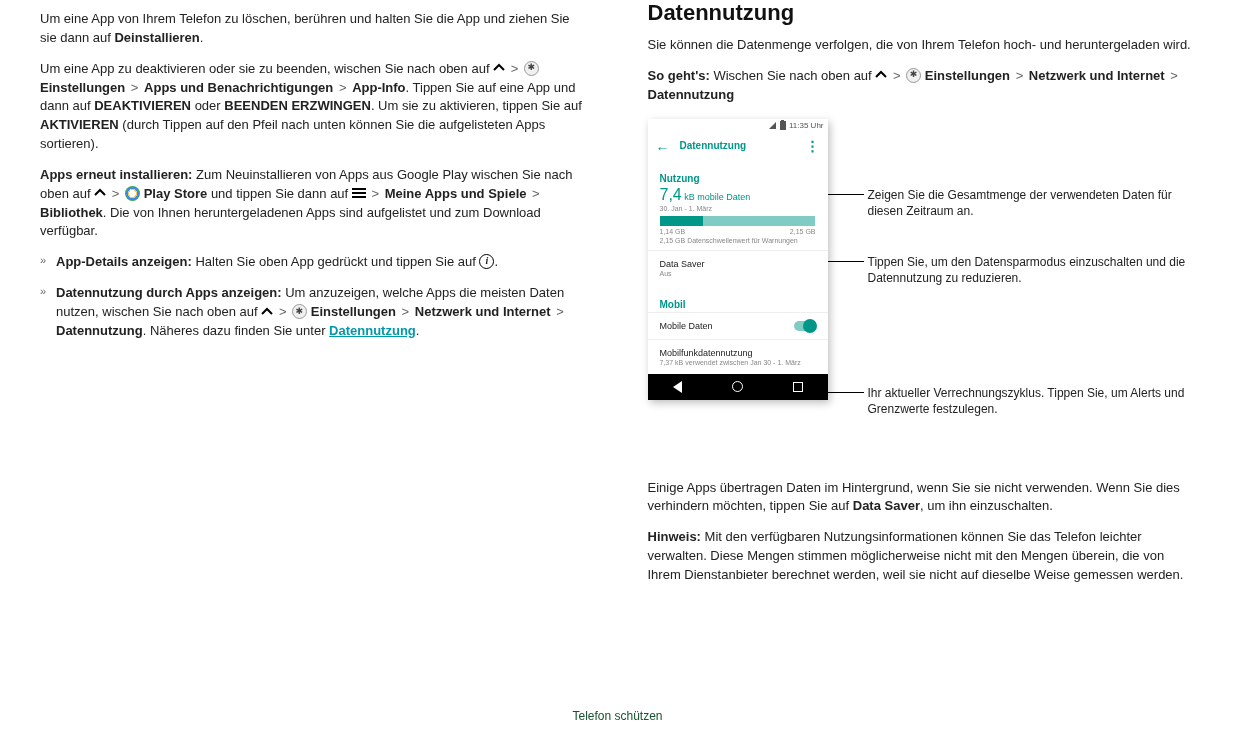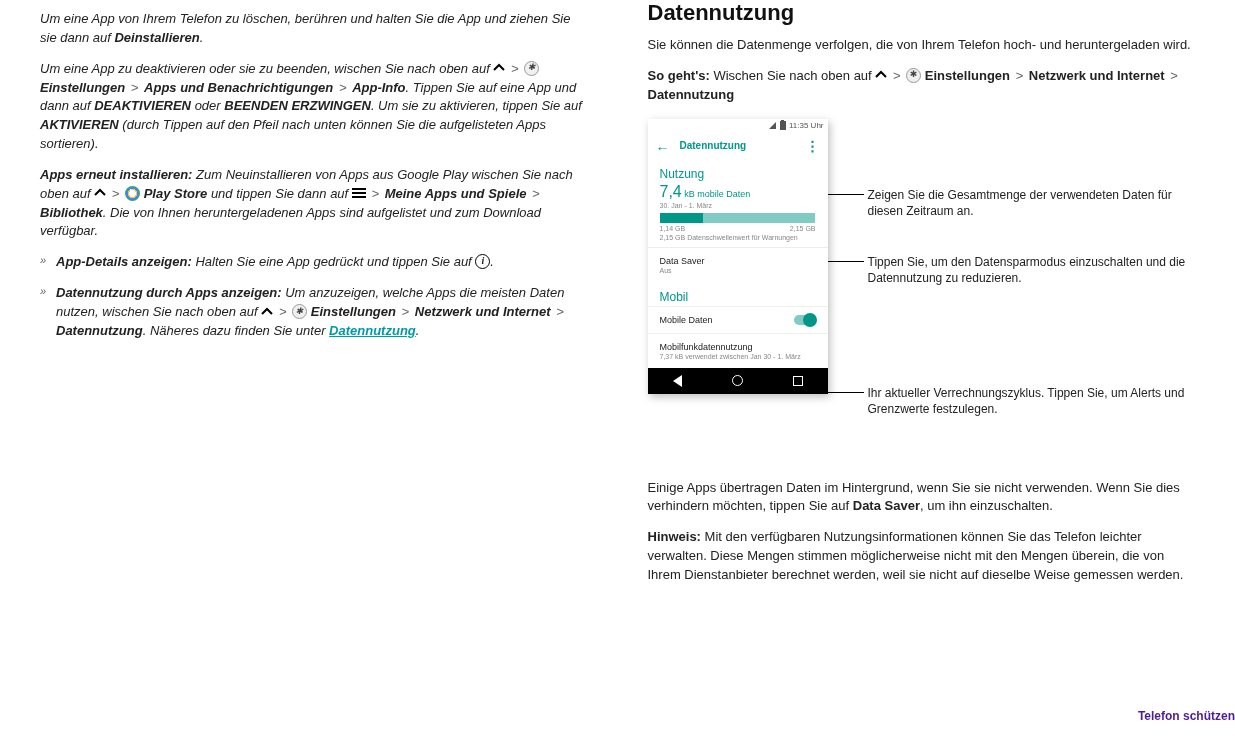--- a/index.html
+++ b/index.html
@@ -14,21 +14,21 @@
   }
   .page {
     display: flex;
     padding: 0 40px;
     gap: 60px;
   }
   .col {
     flex: 1;
     min-width: 0;
   }
-  .col-left { padding-top: 10px; font-style: italic; }
+  .col-left { padding-top: 10px; }
   .col-right { padding-top: 0; }
   p { line-height: 1.45; margin-bottom: 12px; }
   .bold { font-weight: 700; }
   h2 {
     font-size: 22px;
     font-weight: 700;
     margin-bottom: 10px;
     color: #111;
   }
   .chev-icon {
@@ -170,23 +170,24 @@
     font-weight: 400;
   }
   .appbar .more {
     margin-left: auto;
     color: #009688;
     font-size: 14px;
     line-height: 6px;
   }
   .section-label {
     color: #009688;
-    font-size: 12px;
+    font-size: 10px;
     padding: 8px 12px 2px;
-    font-weight: 400;
+    font-weight: 700;
+    margin-top: 6px;
   }
   .usage-block { padding: 0 12px 6px; }
   .usage-big {
     font-size: 16px;
     color: #009688;
     font-weight: 400;
     display: inline;
     text-align: center;
   }
   .usage-unit { color: #009688; font-size: 9px; }
@@ -267,24 +268,24 @@
   }
   .callout .line {
     position: absolute;
     height: 1px;
     background: #000;
   }
   .footer {
     position: absolute;
     bottom: 22px;
     left: 0; right: 0;
-    text-align: right;
+    text-align: center;
     font-size: 12px;
-    font-weight: 700;
-    color: #4c1d95;
+    font-weight: 400;
+    color: #14532d;
   }
 </style>
 </head>
 <body>
 
 <div class="page">
 
   <div class="col col-left">
     <p>
       <span>Um eine App von Ihrem Telefon zu löschen, berühren und halten Sie die App und ziehen Sie sie dann auf </span><span class="bold">Deinstallieren</span><span>.</span>
@@ -295,21 +296,21 @@
           </svg></span><span class="breadcrumb-sep"> &gt; </span><span class="gear-icon"></span> <span class="bold">Einstellungen</span><span class="breadcrumb-sep"> &gt; </span><span class="bold">Apps und Benachrichtigungen</span><span class="breadcrumb-sep"> &gt; </span><span class="bold">App-Info</span><span>. Tippen Sie auf eine App und dann auf </span><span class="bold">DEAKTIVIEREN</span><span> oder </span><span class="bold">BEENDEN ERZWINGEN</span><span>. Um sie zu aktivieren, tippen Sie auf </span><span class="bold">AKTIVIEREN</span><span> (durch Tippen auf den Pfeil nach unten können Sie die aufgelisteten Apps sortieren).</span>
     </p>
     <p>
       <span class="bold">Apps erneut installieren:</span><span> Zum Neuinstallieren von Apps aus Google Play wischen Sie nach oben auf </span><span class="chev-icon"><svg viewBox="0 0 12 12">
             <path d="M1 8 L6 3 L11 8" stroke="#000" stroke-width="2" fill="none"></path>
           </svg></span><span class="breadcrumb-sep"> &gt; </span><span class="play-icon"></span> <span class="bold">Play Store</span><span> und tippen Sie dann auf </span><span class="menu-icon"></span><span class="breadcrumb-sep"> &gt; </span><span class="bold">Meine Apps und Spiele</span><span class="breadcrumb-sep"> &gt; </span><span class="bold">Bibliothek</span><span>. Die von Ihnen heruntergeladenen Apps sind aufgelistet und zum Download verfügbar.</span>
     </p>
     <div class="bullet-row">
       <div class="marker">»</div>
       <div class="content">
-        <span class="bold">App-Details anzeigen:</span><span> Halten Sie eine App gedrückt und tippen Sie auf </span><span class="info-icon"></span><span>.</span>
+        <span class="bold">App-Details anzeigen:</span><span> Halten Sie oben App gedrückt und tippen Sie auf </span><span class="info-icon"></span><span>.</span>
       </div>
     </div>
     <div class="bullet-row">
       <div class="marker">»</div>
       <div class="content">
         <span class="bold">Datennutzung durch Apps anzeigen:</span><span> Um anzuzeigen, welche Apps die meisten Daten nutzen, wischen Sie nach oben auf </span><span class="chev-icon"><svg viewBox="0 0 12 12">
               <path d="M1 8 L6 3 L11 8" stroke="#000" stroke-width="2" fill="none"></path>
             </svg></span><span class="breadcrumb-sep"> &gt; </span><span class="gear-icon"></span> <span class="bold">Einstellungen</span><span class="breadcrumb-sep"> &gt; </span><span class="bold">Netzwerk und Internet</span><span class="breadcrumb-sep"> &gt; </span><span class="bold">Datennutzung</span><span>. Näheres dazu finden Sie unter </span><a class="link" href="#">Datennutzung</a><span>.</span>
       </div>
     </div>

